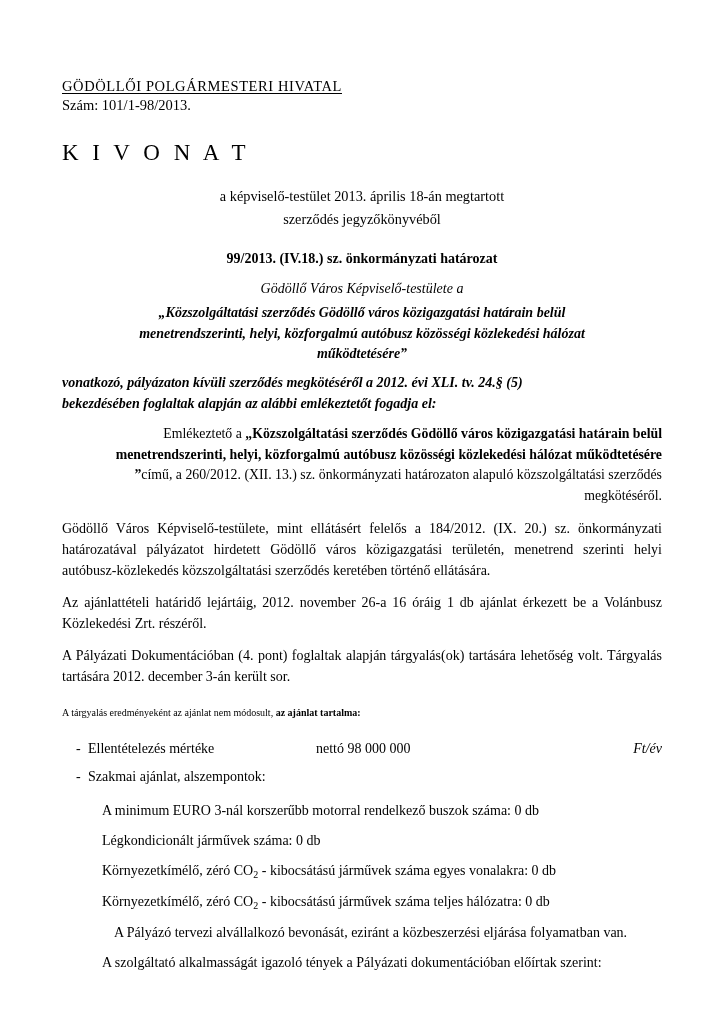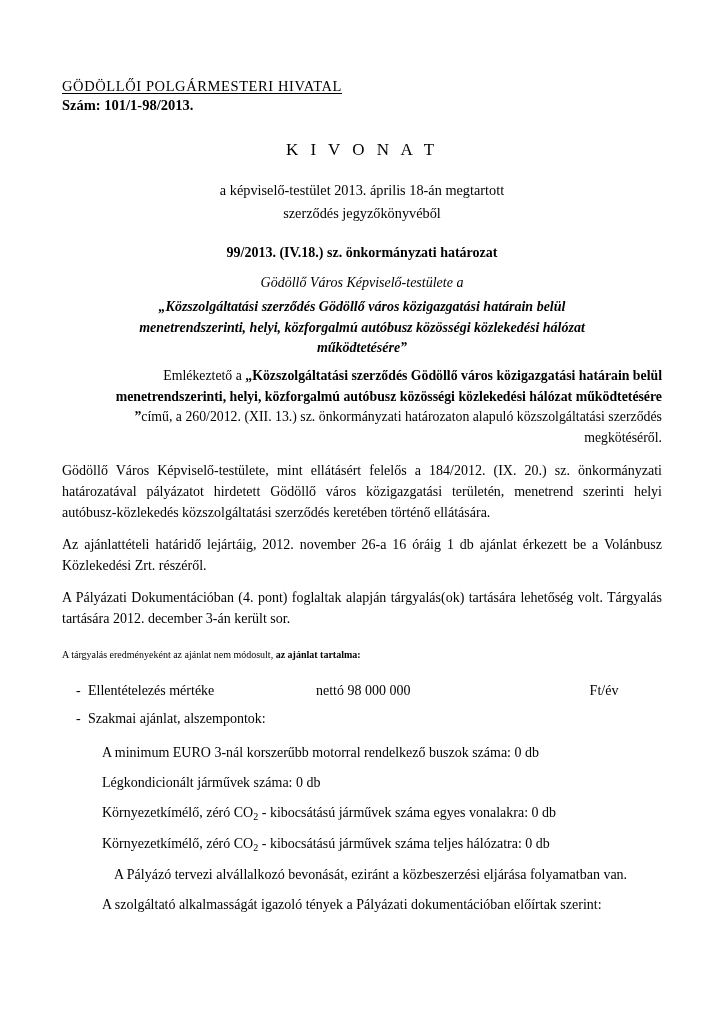--- a/index.html
+++ b/index.html
@@ -26,25 +26,23 @@
     font-size: 14.5px;
     letter-spacing: 0.6px;
     text-decoration: underline;
     text-underline-offset: 2px;
     margin: 0 0 2px 0;
     white-space: nowrap;
   }
   .doc-number {
     font-size: 14.5px;
     margin: 0 0 26px 0;
-    font-weight: bold;
   }
   .kivonat-title {
-    text-align: center;
-    font-size: 17px;
+    font-size: 23px;
     letter-spacing: 4px;
     margin: 0 0 20px 0;
   }
   .session-line {
     text-align: center;
     font-size: 14.3px;
     line-height: 1.45;
     margin: 2px;
   }
   .resolution-id {
@@ -119,22 +117,23 @@
     box-sizing: border-box;
   }
   .offer-label {
     flex: 0 0 228px;
   }
   .offer-value {
     flex: 0 0 186px;
   }
   .offer-unit {
     flex: 1 1 auto;
-    text-align: center;
+    text-align: right;
     padding-left: 44px;
+    font-style: italic;
   }
   .sub-line {
     font-size: 14px;
     line-height: 1.5;
     margin: 0 0 9px 0;
     padding-left: 40px;
   }
   .sub-line.indent-more {
     padding-left: 40px;
     text-indent: 12px;
@@ -161,20 +160,24 @@
   <div class="resolution-id">99/2013. (IV.18.) sz. önkormányzati határozat</div>
 
   <div class="body-italic-center">Gödöllő Város Képviselő-testülete a</div>
 
   <div class="contract-title">
     <div>„Közszolgáltatási szerződés Gödöllő város közigazgatási határain belül</div>
     <div>menetrendszerinti, helyi, közforgalmú autóbusz közösségi közlekedési hálózat</div>
     <div>működtetésére”</div>
   </div>
 
+  <div class="legal-ref">
+    <div>vonatkozó, pályázaton kívüli szerződés megkötéséről a 2012. évi XLI. tv. 24.§ (5)</div>
+    <div>bekezdésében foglaltak alapján az alábbi emlékeztetőt fogadja el:</div>
+  </div>
 
   <div class="reminder-block">
     <span class="lead">Emlékeztető a </span><span class="bold">„Közszolgáltatási szerződés Gödöllő város közigazgatási határain belül menetrendszerinti, helyi, közforgalmú autóbusz közösségi közlekedési hálózat működtetésére ”</span><span>című, a 260/2012. (XII. 13.) sz. önkormányzati határozaton alapuló közszolgáltatási szerződés megkötéséről.</span>
   </div>
 
   <div class="para">Gödöllő Város Képviselő-testülete, mint ellátásért felelős a 184/2012. (IX. 20.) sz. önkormányzati határozatával pályázatot hirdetett Gödöllő város közigazgatási területén, menetrend szerinti helyi autóbusz-közlekedés közszolgáltatási szerződés keretében történő ellátására.</div>
   <div class="para">Az ajánlattételi határidő lejártáig, 2012. november 26-a 16 óráig 1 db ajánlat érkezett be a Volánbusz Közlekedési Zrt. részéről.</div>
   <div class="para">A Pályázati Dokumentációban (4. pont) foglaltak alapján tárgyalás(ok) tartására lehetőség volt. Tárgyalás tartására 2012. december 3-án került sor.</div>
 
   <div class="offer-intro">

